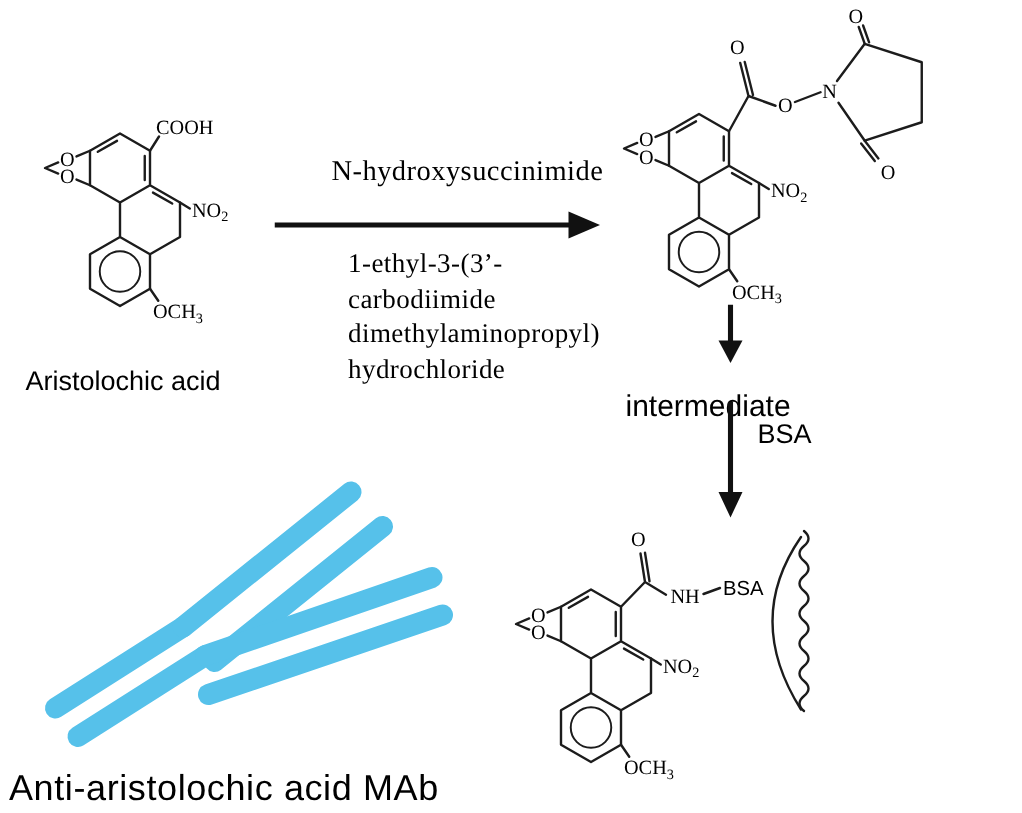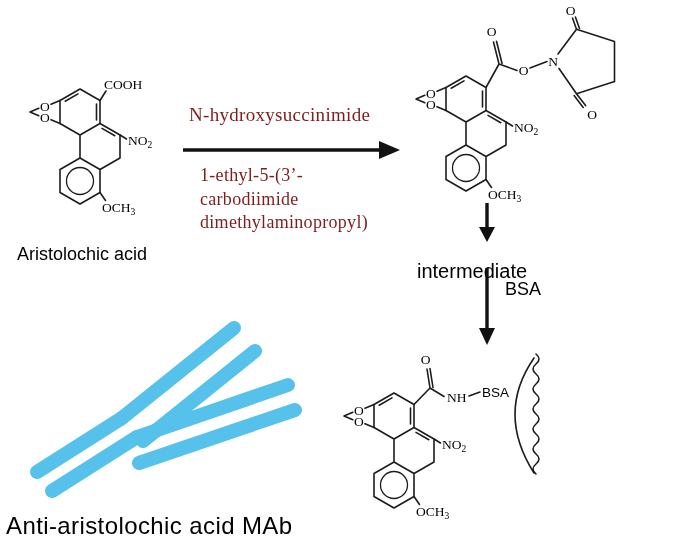--- a/index.html
+++ b/index.html
@@ -1,19 +1,19 @@
 <!DOCTYPE html>
 <html><head>
 <meta charset="utf-8">
 <style>
   html,body{margin:0;padding:0;background:#ffffff;}
   .scheme{position:relative;width:681px;height:542px;background:#ffffff;font-family:"Liberation Sans",sans-serif;overflow:hidden;}
   .abs{position:absolute;}
   .label-sans{font-family:"Liberation Sans",sans-serif;color:#000;white-space:nowrap;}
-  .label-serif{font-family:"Liberation Serif",serif;color:#7f1d1d;white-space:nowrap;}
+  .label-serif{font-family:"Liberation Serif",serif;color:#000000;white-space:nowrap;margin-left:32px;}
   svg text{font-family:"Liberation Serif",serif;fill:#000;stroke:none;font-size:13.5px;}
   svg text.sans{font-family:"Liberation Sans",sans-serif;}
   tspan.sub{font-size:9.5px;}
   .struct path,.struct circle{fill:none;stroke-width:1.6;stroke-linecap:round;stroke-linejoin:round;}
   .struct circle{stroke-width:1.3;}
   .arrow-line{stroke-width:3.4;}
   .arrow-head{stroke:none;}
   g.ab{fill:none;}
   g.ab line{stroke-width:14;stroke-linecap:round;}
 </style>
@@ -37,23 +37,24 @@
     </g>
   </svg>
   <div class="abs label-sans" style="left:17px;top:244px;font-size:18px">Aristolochic acid</div>
 
   <div class="abs label-serif" style="left:189px;top:104px;font-size:19px;letter-spacing:0.3px">N-hydroxysuccinimide</div>
   <svg class="abs" style="left:183px;top:139px" width="218" height="22" viewBox="0 0 218 22">
     <line class="arrow-line" x1="0" y1="11" x2="198" y2="11" stroke="#111111"></line>
     <polygon class="arrow-head" points="196,2 217,11 196,20" fill="#111111"></polygon>
   </svg>
   <div class="abs label-serif" style="left:200px;top:164px;font-size:18px;line-height:23.5px;letter-spacing:0.3px">
-    <div>1-ethyl-5-(3’-</div>
+    <div>1-ethyl-3-(3’-</div>
     <div>carbodiimide</div>
     <div>dimethylaminopropyl)</div>
+    <div>hydrochloride</div>
   </div>
 
   <svg class="abs struct" style="left:396px;top:2px" width="280" height="212" viewBox="0 0 280 212">
     <g stroke="#1c1c1c">
       <path d="M70 74 L90 85.5 L90 108.5 L70 120 L50 108.5 L50 85.5 Z M90 108.5 L110 120 L110 143 L90 154.5 L70 143 L70 120 Z M70 143 L90 154.5 L90 177.5 L70 189 L50 177.5 L50 154.5 Z"></path>
       <circle cx="70" cy="166" r="13.5"></circle>
       <path d="M86.5 89 L86.5 105 M55.2 86.2 L68 78.9 M92 113.4 L104.8 120.7"></path>
       <path d="M50 85.5 L41 89.3 M28.8 93.3 L20 97 L28.8 100.7 M41 104.7 L50 108.5"></path>
       <path d="M110 120 L116.5 124 M90 177.5 L95.5 185.5"></path>
       <path d="M90 85.5 L103 62 L121 68.5 M103 62 L97.5 40 M106 61.3 L100.5 39.3 M134 66 L151 59.5"></path>

